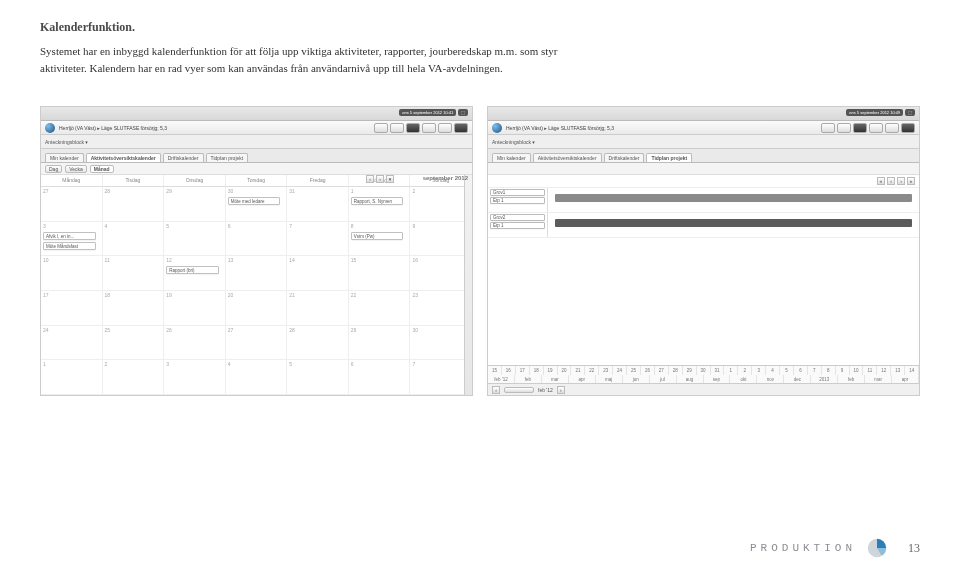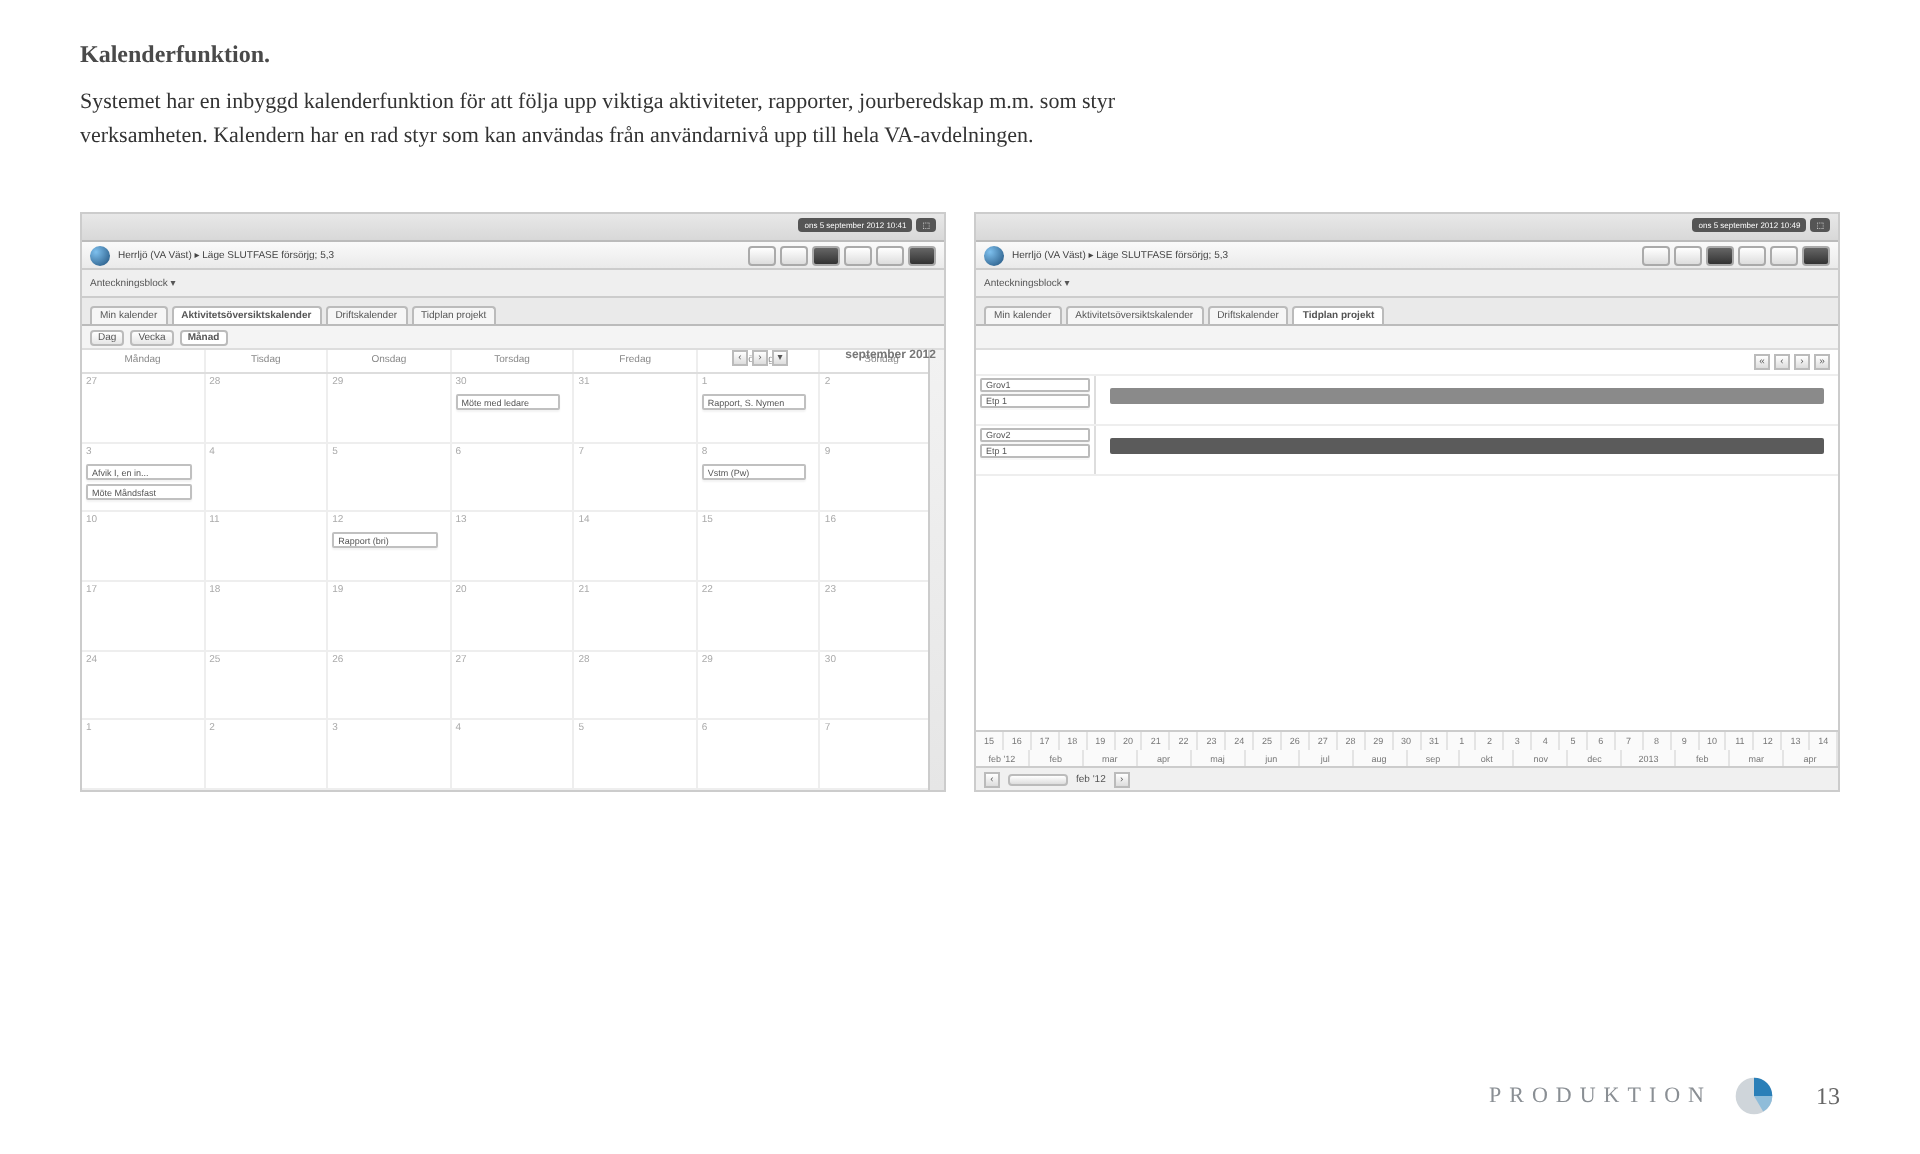--- a/index.html
+++ b/index.html
@@ -147,41 +147,41 @@
   
   .footer {
     position: absolute;
     bottom: 18px;
     right: 40px;
     display: flex;
     align-items: center;
     gap: 10px;
   }
   .footer-label {
-    font-family: Liberation Serif, serif;
+    font-family: Liberation Mono, monospace;
     letter-spacing: 4px;
     font-size: 11px;
     color: #8a8f94;
   }
   .logo {
     width: 22px; height: 22px; position: relative;
   }
   .logo svg { width:22px; height:22px; }
   .page-num {
     font-family: Georgia, serif;
     font-size: 12px;
     color: #666;
     margin-left: 10px;
   }
 </style>
 </head>
 <body>
 
 <h2 class="title">Kalenderfunktion.</h2>
-<p class="body-text">Systemet har en inbyggd kalenderfunktion för att följa upp viktiga aktiviteter, rapporter, jourberedskap m.m. som styr verksamheten. Kalendern har en rad styr som kan användas från användarnivå upp till hela VA-avdelningen.</p>
+<p class="body-text">Systemet har en inbyggd kalenderfunktion för att följa upp viktiga aktiviteter, rapporter, jourberedskap m.m. som styr aktiviteter. Kalendern har en rad vyer som kan användas från användarnivå upp till hela VA-avdelningen.</p>
 
 <div class="screenshots">
 
   <div class="screenshot">
     <div class="ribbon">
       <div class="center-group">
         <span class="pill">ons 5 september 2012 10:41</span>
         <span class="pill">⬚</span>
       </div>
     </div>

